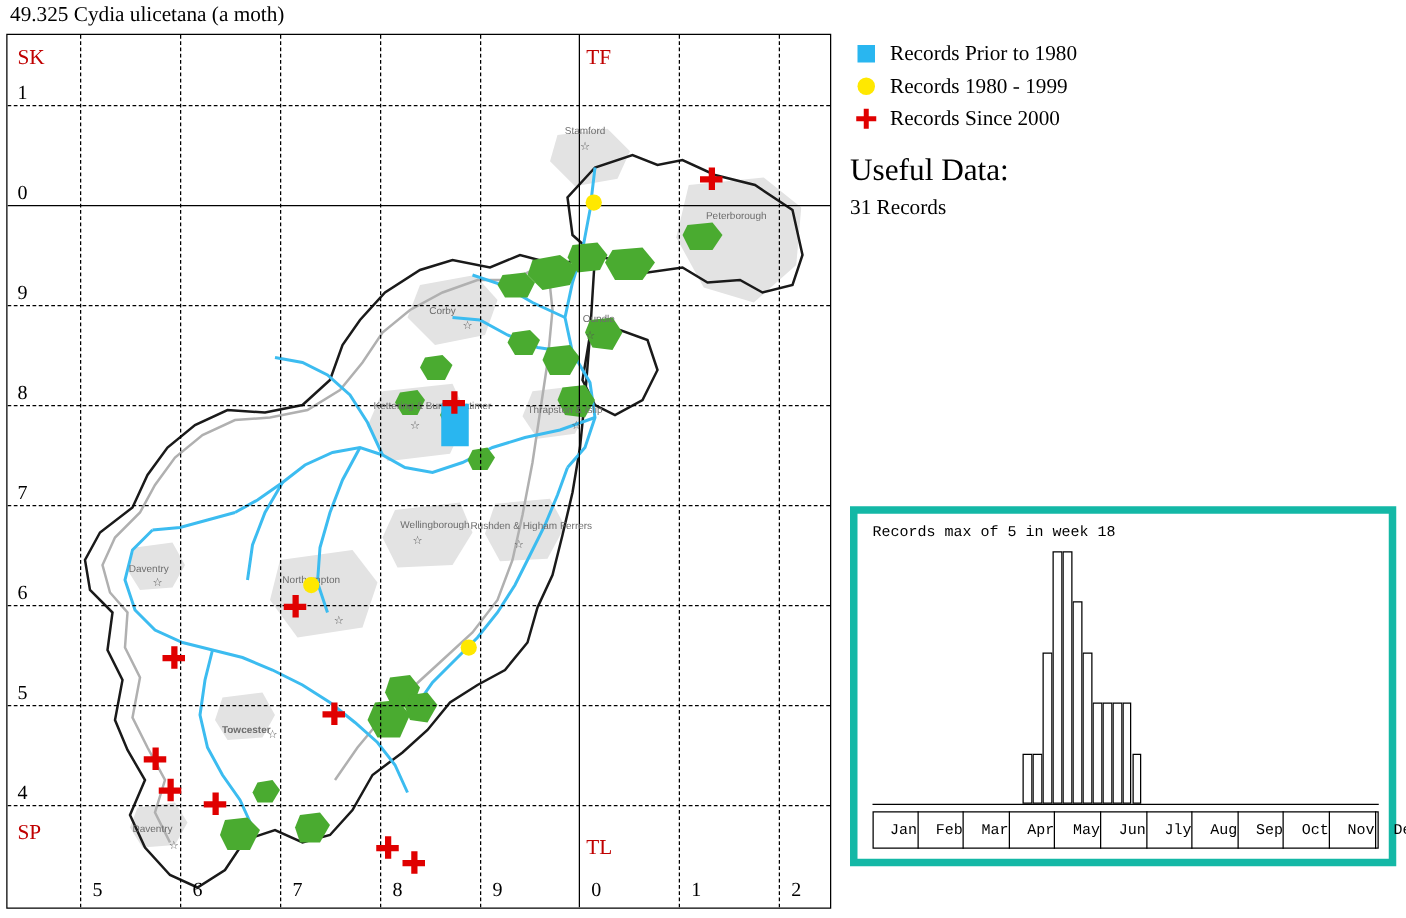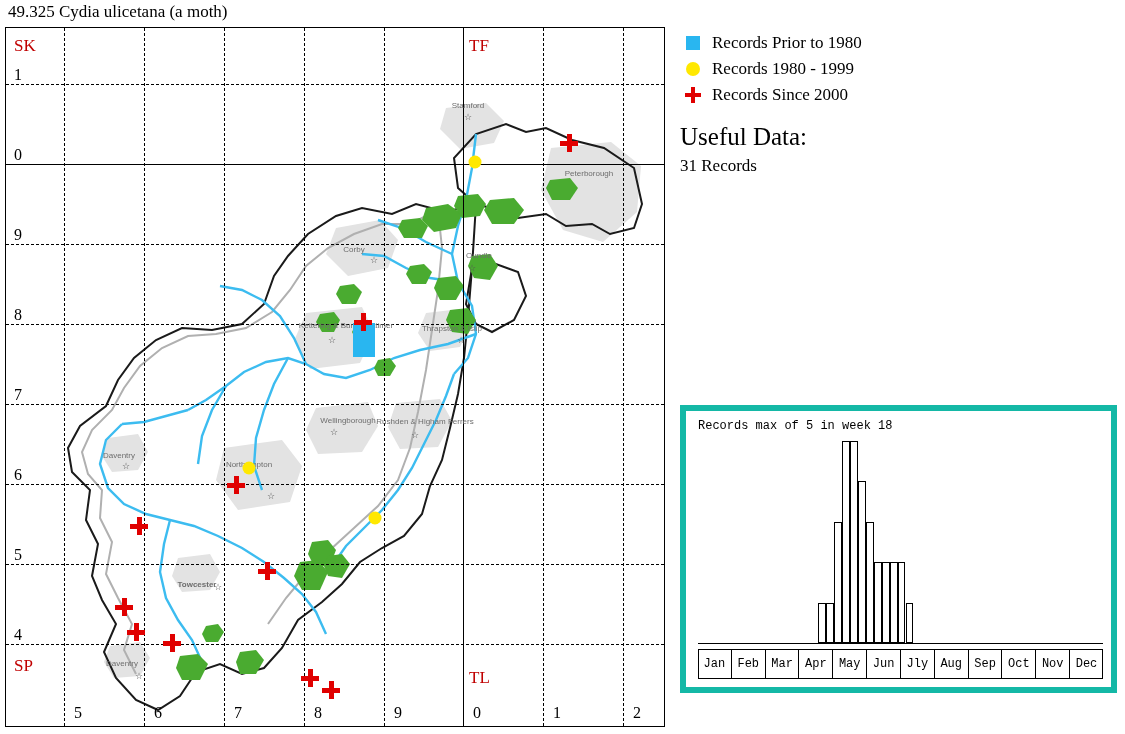--- a/index.html
+++ b/index.html
@@ -248,20 +248,21 @@
     height: 30px;
     display: flex;
   }
   .month {
     flex: 1;
     text-align: center;
     font-family: "Liberation Mono", monospace;
     font-size: 12px;
     color: #000;
     line-height: 30px;
+    padding-left: 14px;
   }
   .month + .month {
     border-left: 1px solid #000;
   }
   #month-box {
     position: absolute;
     left: 12px;
     right: 8px;
     bottom: 8px;
     height: 30px;

